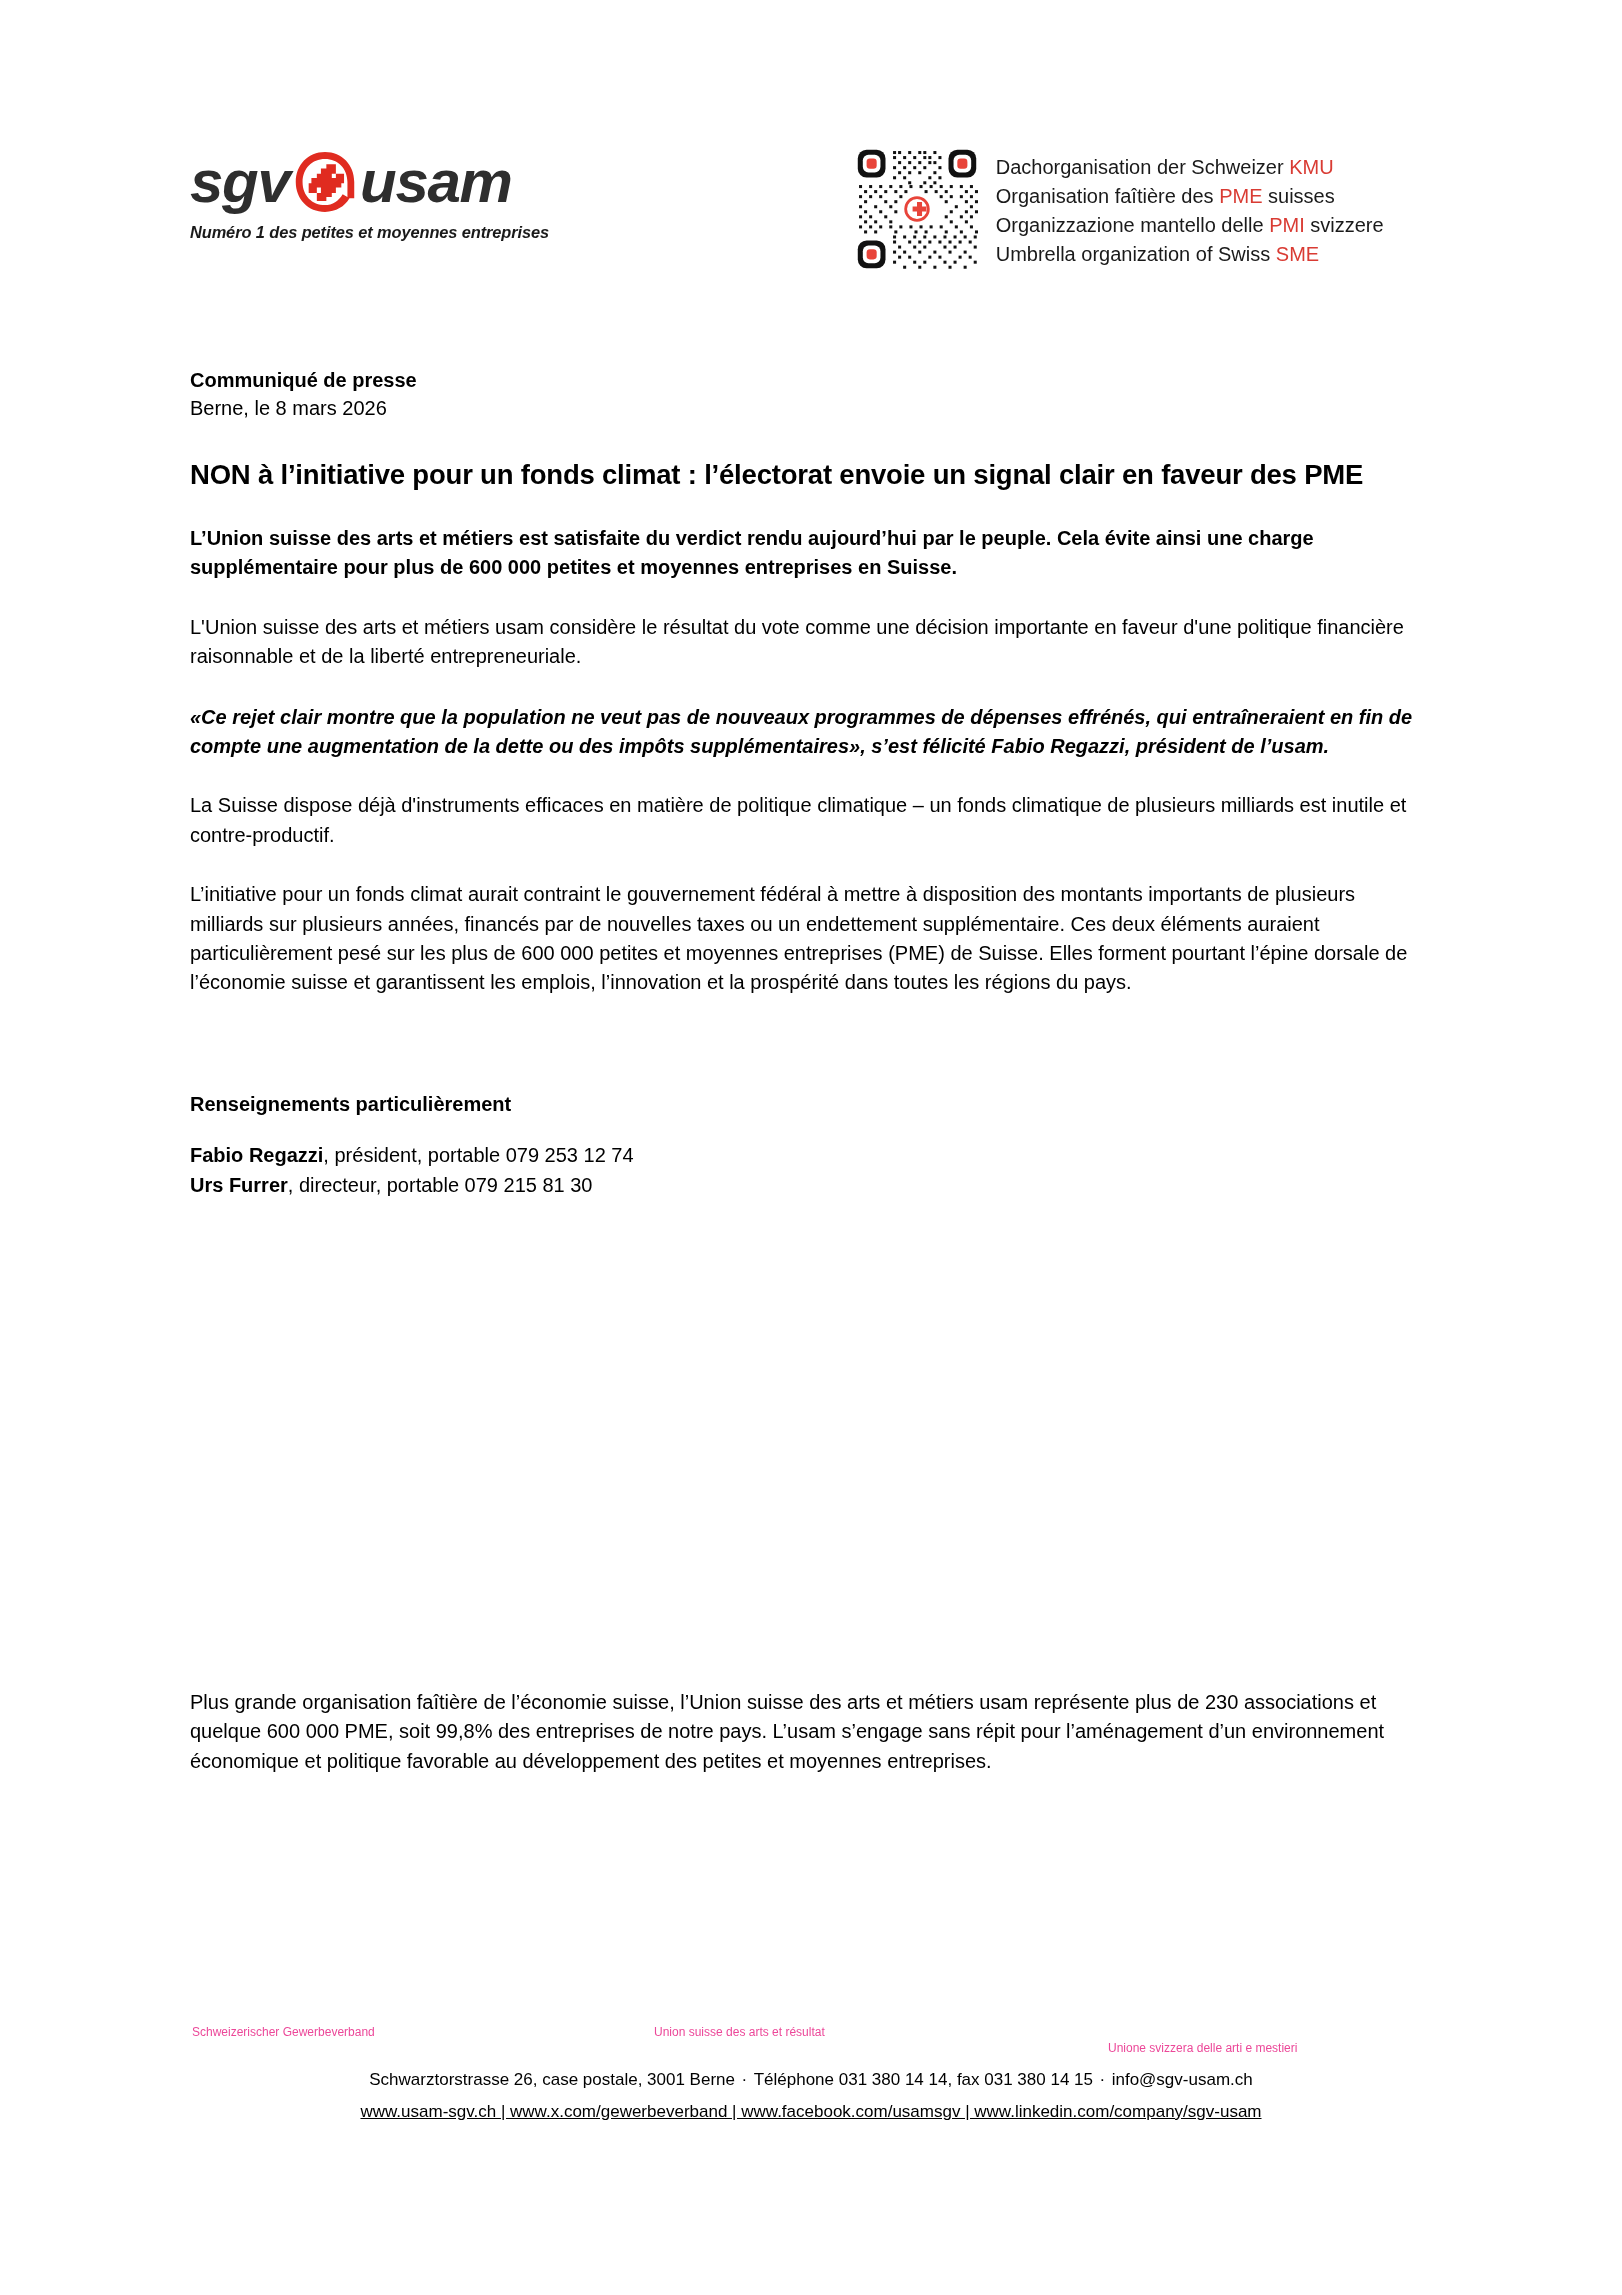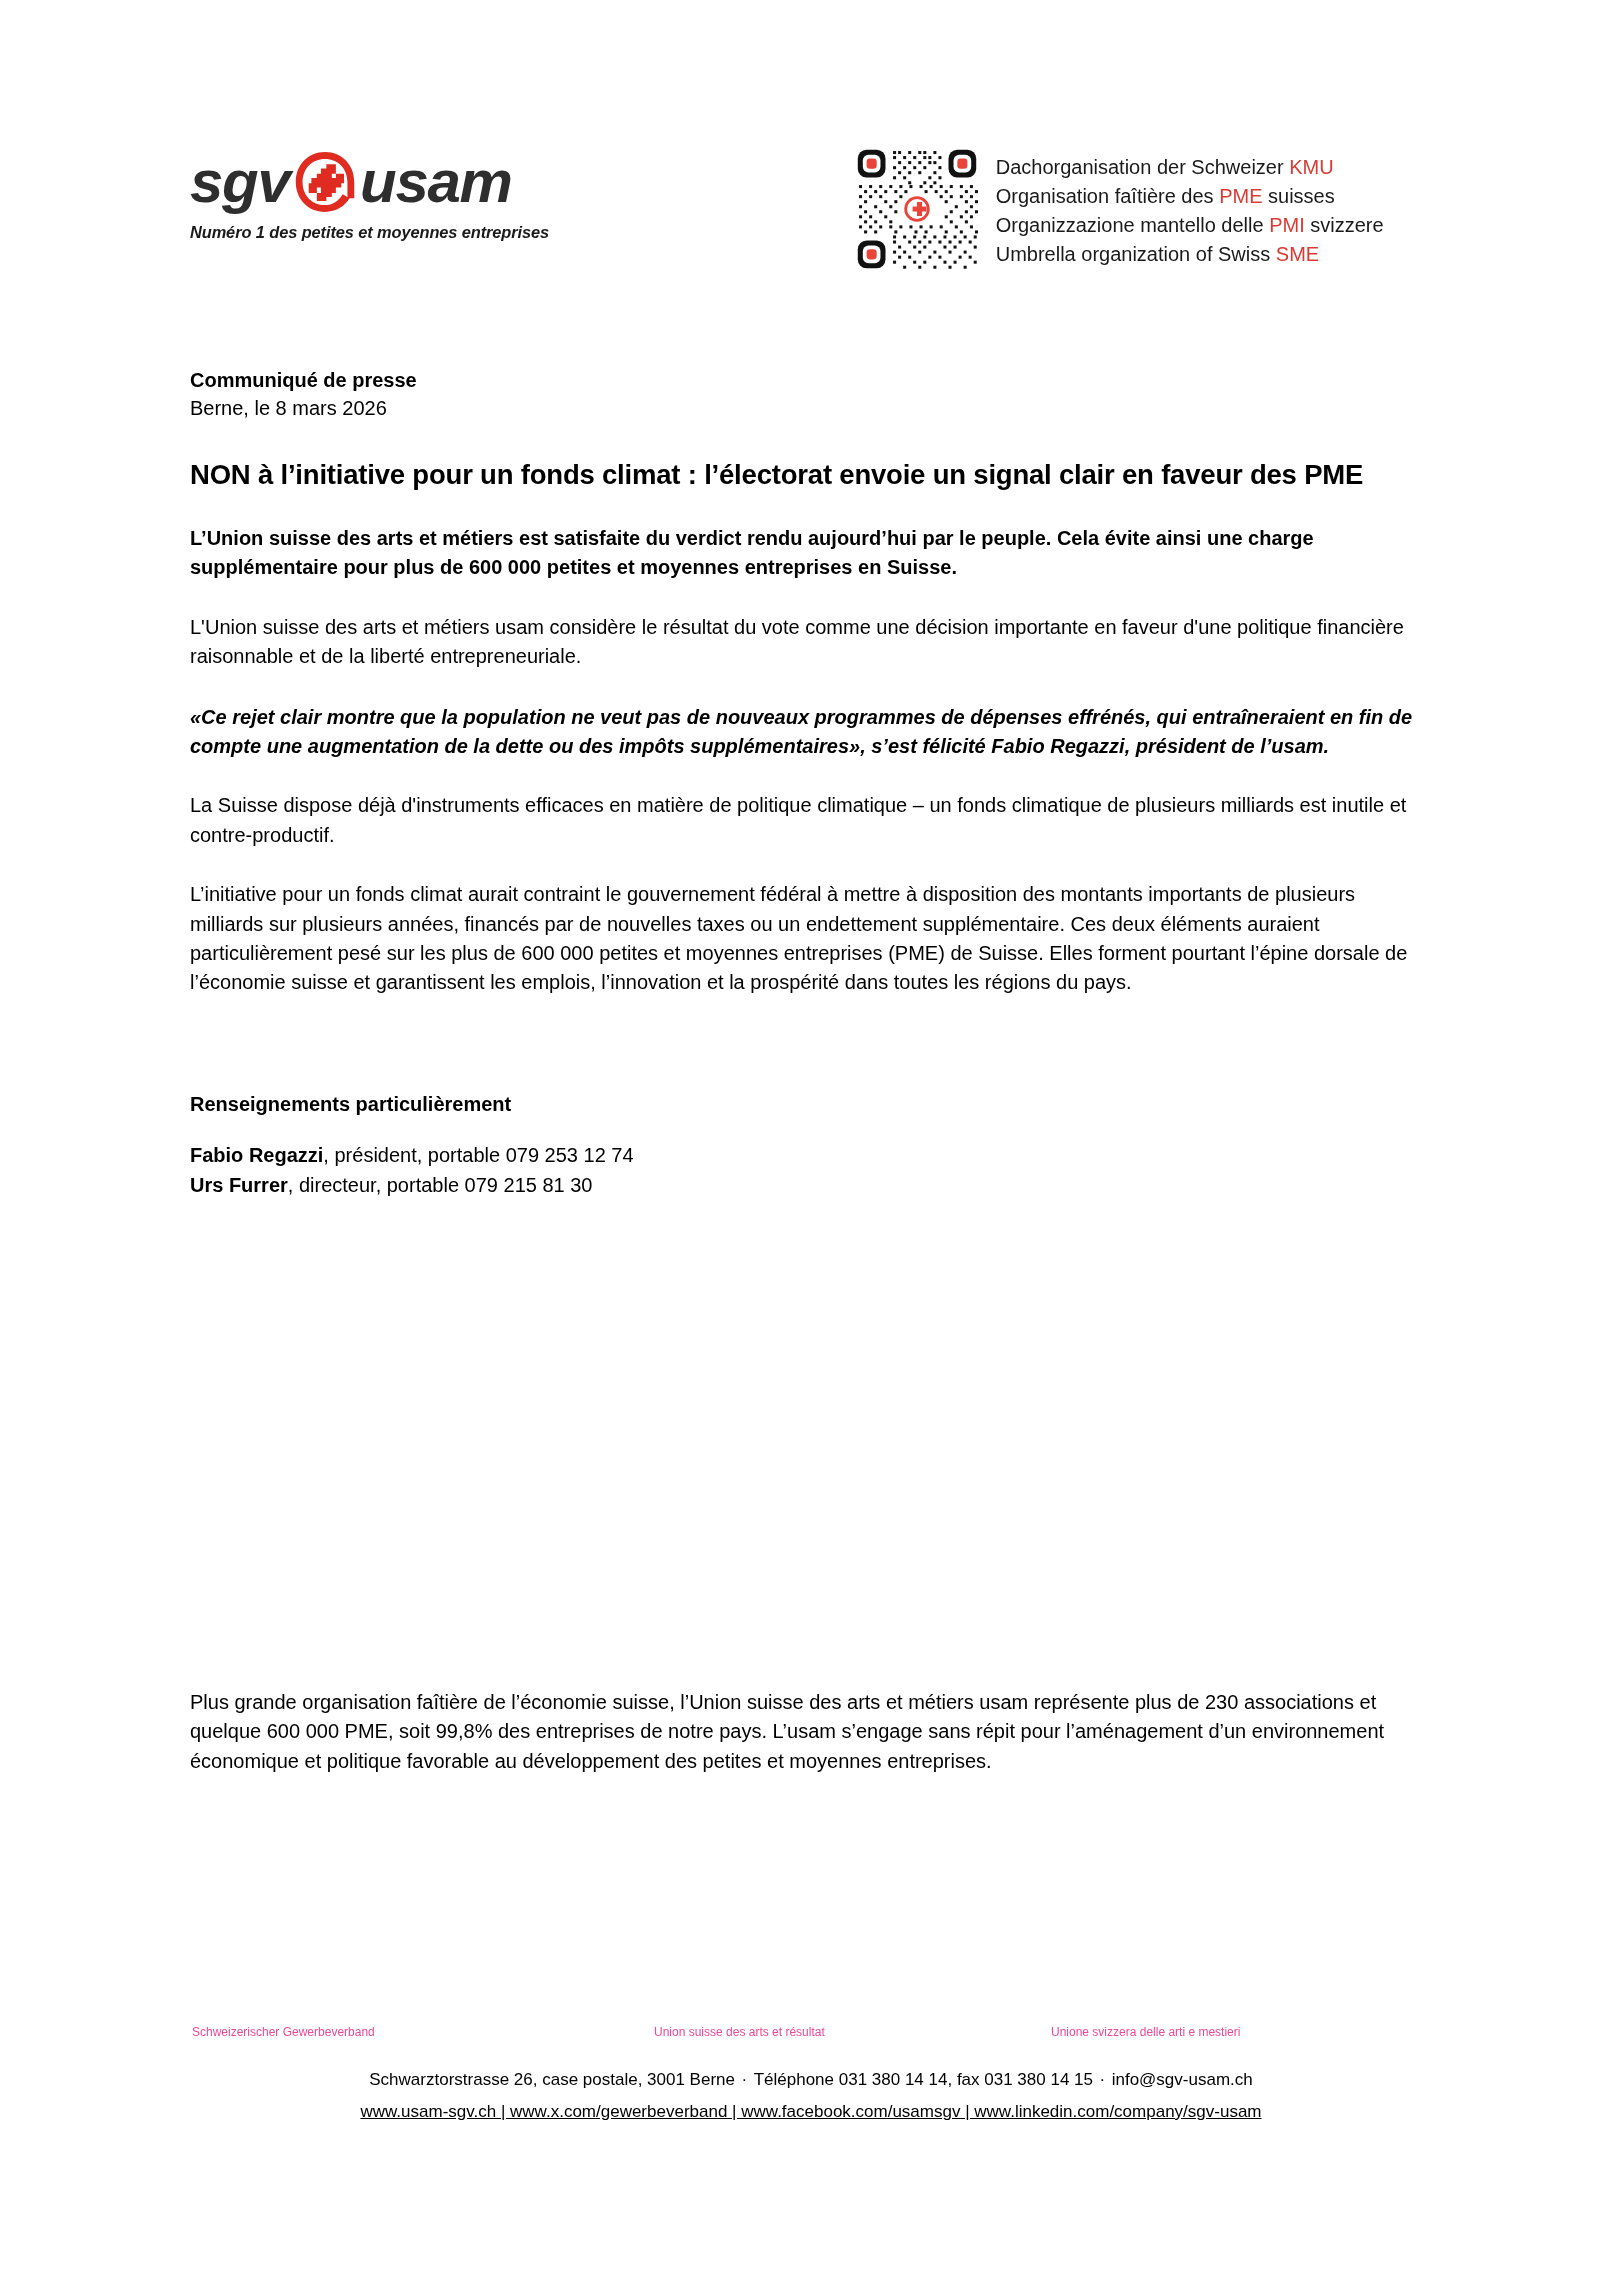--- a/index.html
+++ b/index.html
@@ -176,21 +176,21 @@
   }
   .footer-langs {
     position: relative;
     height: 26px;
     color: #ec4899;
     font-size: 12px;
   }
   .footer-langs span { position: absolute; top: 0; white-space: nowrap; }
   .fl-de { left: 192px; }
   .fl-fr { left: 654px; }
-  .fl-it { left: 1051px; }
+  .fl-it { left: 1108px; margin-top: 16px; }
 
   .footer-address,
   .footer-links {
     text-align: center;
     font-size: 17px;
     line-height: 30px;
     color: #000;
   }
   .footer-address { margin-top: 14.4px; }
   .footer-links { margin-top: 1.3px; text-decoration: underline; }

